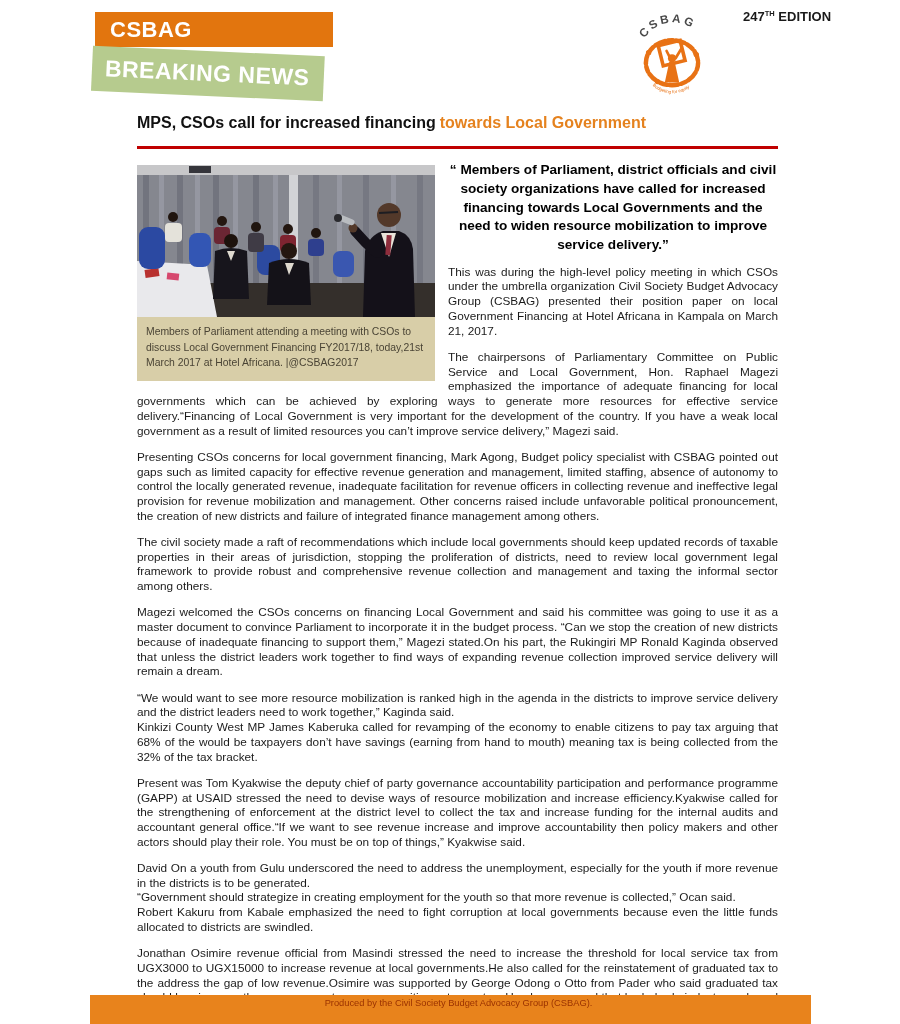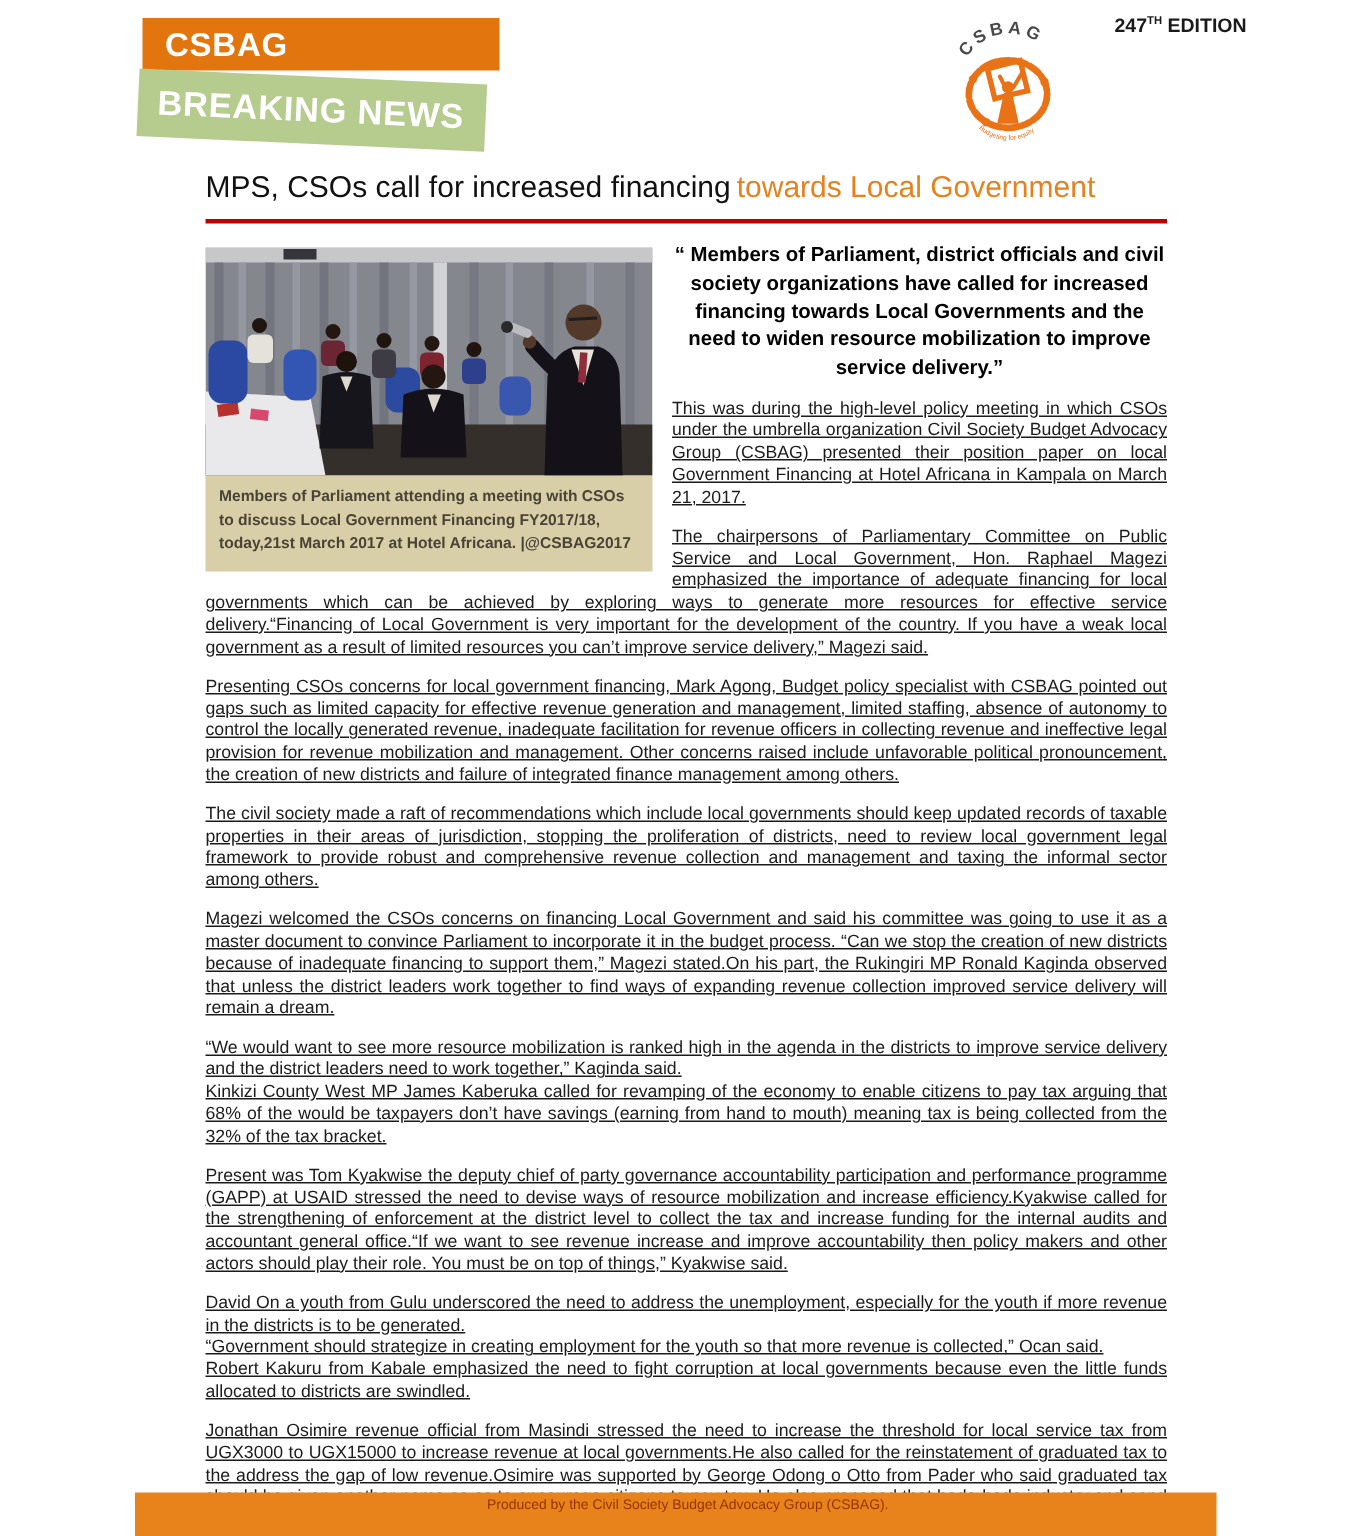--- a/index.html
+++ b/index.html
@@ -17,38 +17,38 @@
   .banner{
     position:absolute;left:93px;top:47px;width:232px;height:45px;
     background:#B6CB8E;color:#ffffff;font-weight:bold;font-size:23px;
     display:flex;align-items:center;padding-left:13px;box-sizing:border-box;
     transform:rotate(2.6deg);transform-origin:12% 0;letter-spacing:.5px;
   }
   .logo{position:absolute;left:627px;top:4px;width:90px;height:94px;}
   .edition{position:absolute;left:743px;top:9px;font-size:13px;font-weight:bold;color:#1a1a1a;}
   .edition sup{font-size:7.5px;}
   
-  .headline{position:absolute;left:137px;top:114px;width:645px;font-size:20px;font-weight:normal;color:#111111;}
+  .headline{position:absolute;left:137px;top:114px;width:645px;font-size:16px;font-weight:bold;color:#111111;}
   .headline .orange{color:#E5821E;margin-left:4px;}
   .rule{position:absolute;left:137px;top:146px;width:641px;height:3px;background:#C00000;}
   
   .article{position:absolute;left:137px;top:161px;width:641px;}
   .figure{float:left;width:298px;margin:4px 13px 6px 0;}
   .photo{display:block;width:298px;height:152px;}
   .caption{
     background:#D8CEA8;color:#4A4435;font-size:10.4px;line-height:1.5;
-    padding:7px 9px 10px 9px;font-weight:bold;
+    padding:7px 9px 10px 9px;font-weight:normal;
   }
   .quote{
     margin:0 0 10px 0;font-size:13.6px;font-weight:bold;color:#000000;
     text-align:center;line-height:1.38;
   }
   .body-para{
     margin:0 0 11.5px 0;font-size:11.8px;line-height:1.25;color:#1b1b1b;
-    text-align:justify;white-space:pre-line;text-decoration:underline;
+    text-align:justify;white-space:pre-line;
   }
   
   .footer{
     position:absolute;left:90px;top:995px;width:721px;height:29px;
     background:#E8831C;text-align:center;box-sizing:border-box;padding-top:3px;
   }
   .footer .f1{font-size:9.3px;font-weight:normal;color:#9A3200;line-height:1.25;padding-left:16px;}
   .footer .f2{font-size:8.8px;color:#FDEDDA;line-height:1.25;margin-top:38px;}
 </style>
 </head>

